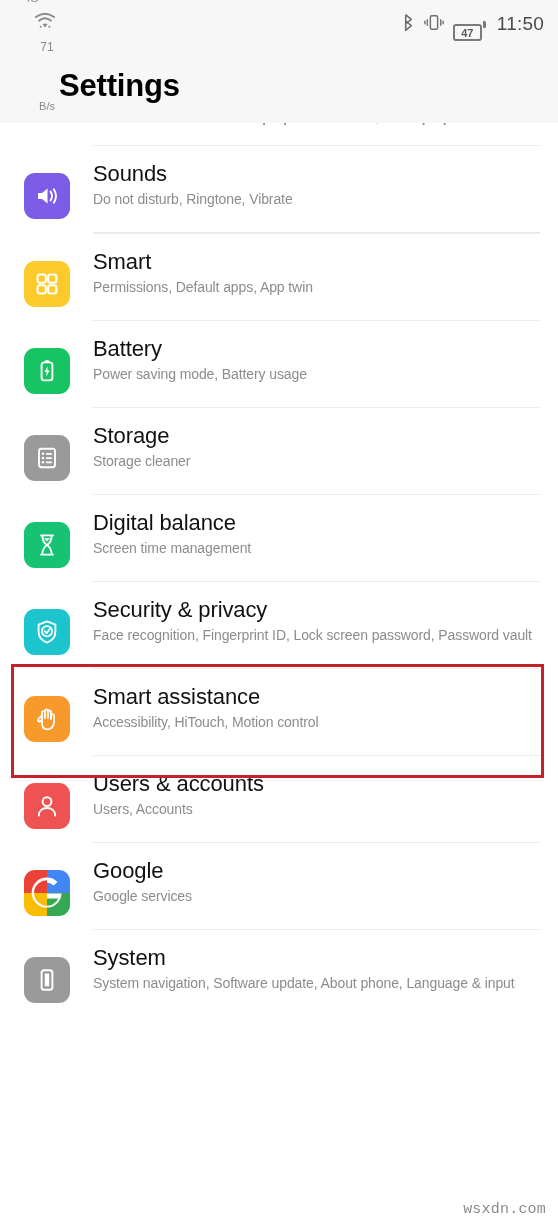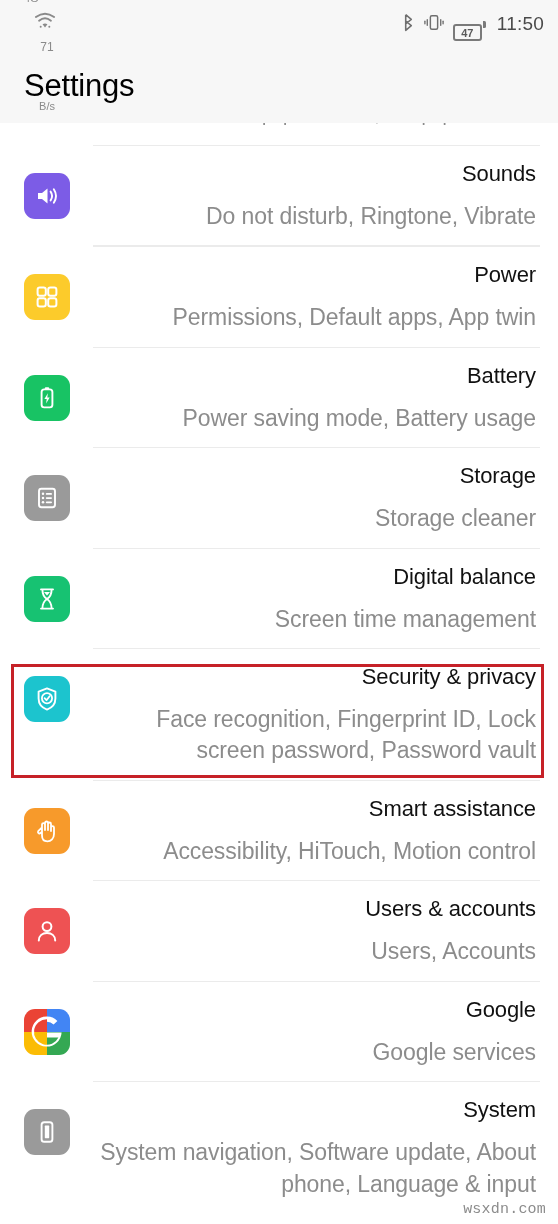--- a/index.html
+++ b/index.html
@@ -123,23 +123,24 @@
   
   .header {
     height: 75px;
     background: #f7f7f7;
     display: flex;
     align-items: center;
     padding-left: 24px;
   }
   .header-title {
     font-size: 31px;
-    font-weight: normal;
+    font-weight: bold;
     color: #000000;
     letter-spacing: -0.2px;
+    margin-left: 35px;
   }
 
   
   .list {
     position: relative;
     background: #ffffff;
     padding-top: 0;
   }
 
   
@@ -163,21 +164,20 @@
     align-items: flex-start;
     padding: 0 16px 0 24px;
     position: relative;
     background: #ffffff;
   }
   .row-inner {
     display: flex;
     align-items: flex-start;
     width: 100%;
     padding: 13px 0 13px 0;
-    text-align: right;
   }
 
   .icon-wrap {
     width: 46px;
     min-width: 46px;
     height: 46px;
     border-radius: 11px;
     display: flex;
     align-items: center;
     justify-content: center;
@@ -190,24 +190,24 @@
     padding-left: 23px;
     padding-right: 6px;
   }
   .row-title {
     font-size: 22px;
     color: #111111;
     line-height: 1.36;
     letter-spacing: -0.1px;
   }
   .row-sub {
-    font-size: 23px;
+    font-size: 14px;
     color: #8c8c8c;
     line-height: 1.37;
-    margin-top: 12px;
+    margin-top: 1px;
     letter-spacing: -0.1px;
   }
 
   .divider {
     height: 1px;
     background: #ebebeb;
     margin-left: 93px;
     margin-right: 18px;
   }
 
@@ -323,21 +323,21 @@
         <div class="row-inner">
           <div class="icon-wrap" style="background: rgb(252, 203, 43);">
             <svg width="28" height="28" viewBox="0 0 28 28">
         <rect x="4.6" y="4.6" width="8.2" height="8.2" rx="2.2" stroke="#fff" stroke-width="2" fill="none"></rect>
         <rect x="15.2" y="4.6" width="8.2" height="8.2" rx="2.2" stroke="#fff" stroke-width="2" fill="none"></rect>
         <rect x="4.6" y="15.2" width="8.2" height="8.2" rx="2.2" stroke="#fff" stroke-width="2" fill="none"></rect>
         <rect x="15.2" y="15.2" width="8.2" height="8.2" rx="2.2" stroke="#fff" stroke-width="2" fill="none"></rect>
       </svg>
           </div>
           <div class="row-text">
-            <div class="row-title">Power</div>
+            <div class="row-title">Smart</div>
             <div class="row-sub">Permissions, Default apps, App twin</div>
           </div>
         </div>
       </div>
       <div class="divider"></div>
       <div class="row">
         <div class="row-inner">
           <div class="icon-wrap" style="background: rgb(24, 195, 100);">
             <svg width="28" height="28" viewBox="0 0 28 28">
         <rect x="8.6" y="5.4" width="10.8" height="18" rx="2.6" stroke="#fff" stroke-width="1.9" fill="none"></rect>

